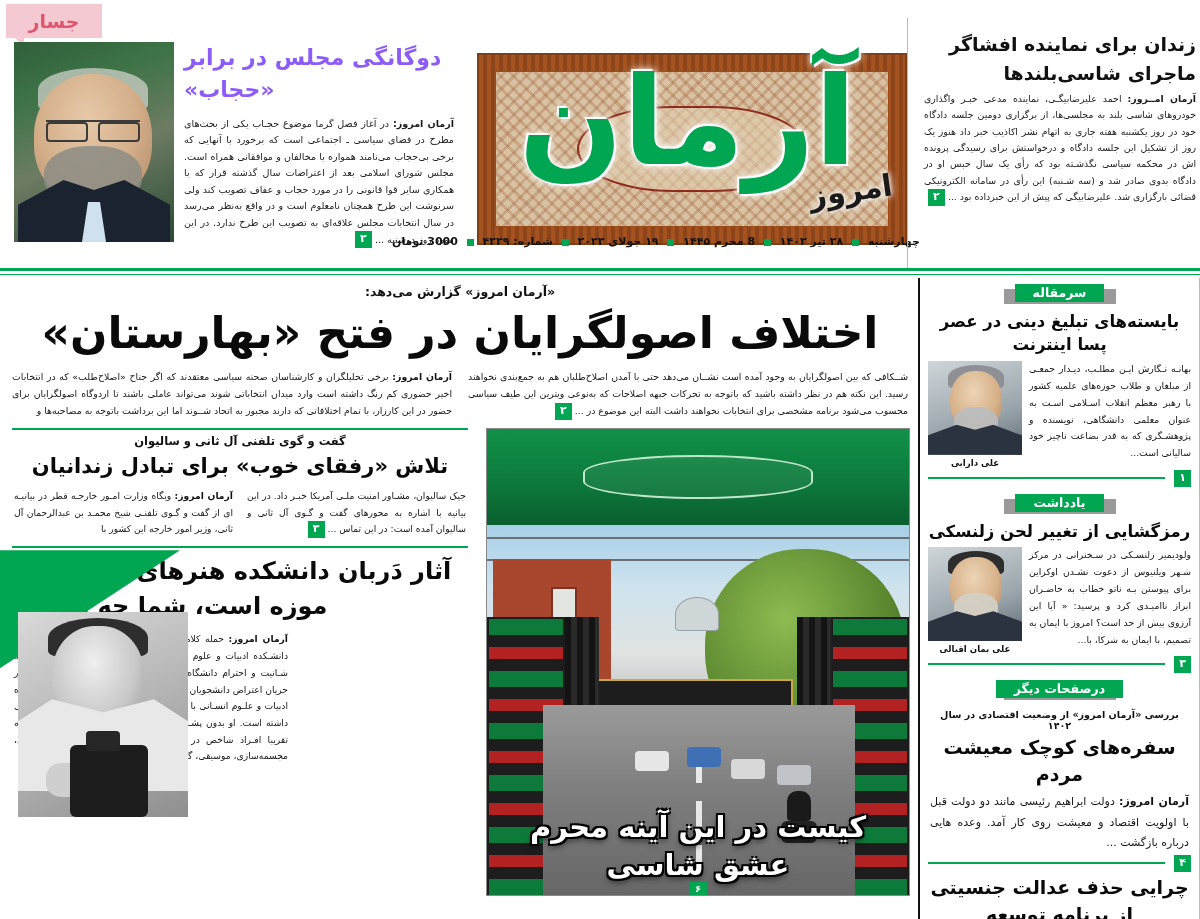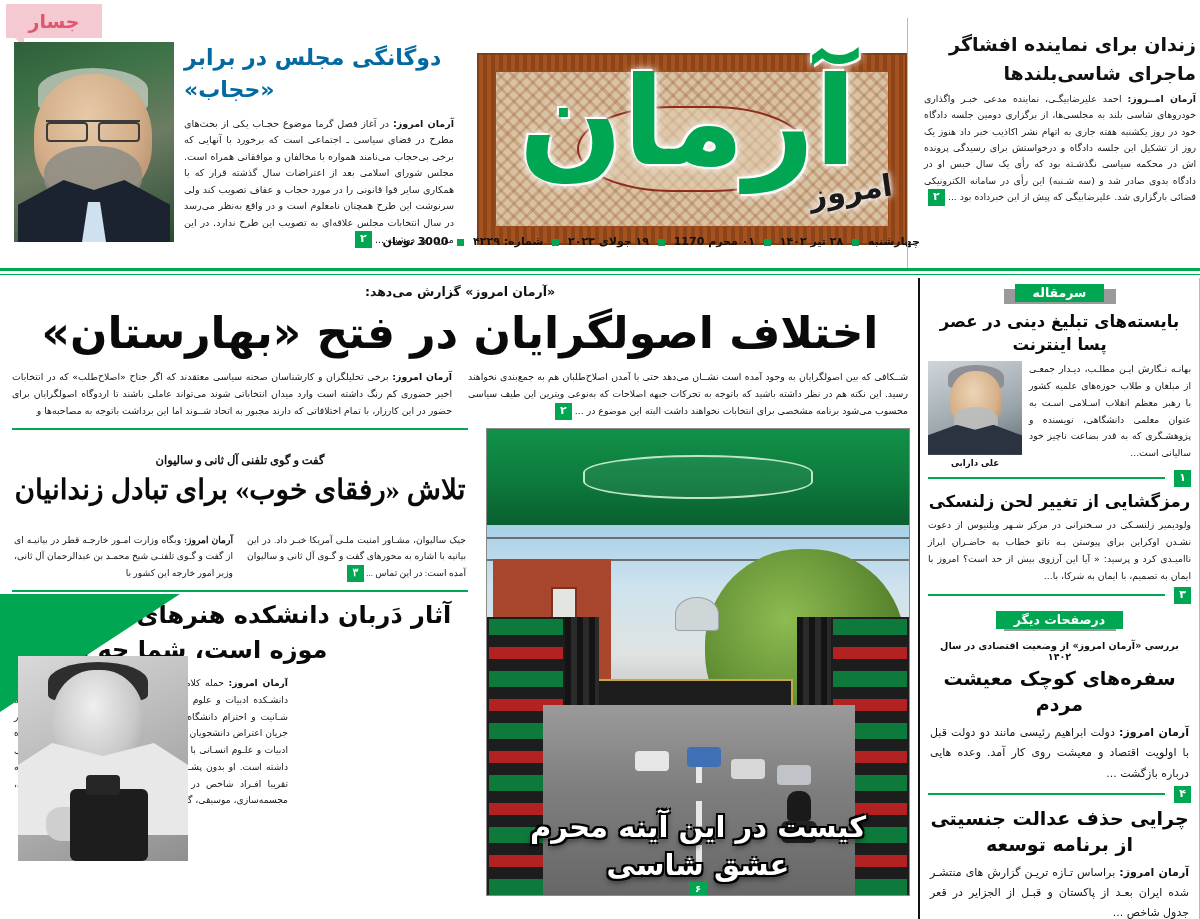--- a/index.html
+++ b/index.html
@@ -100,21 +100,21 @@
     clip-path: polygon(0 40%, 30% 0, 50% 16%, 70% 0, 100% 40%, 100% 100%, 0 100%);
   }
   .hdr-left .photo .shirt {
     position: absolute; left: 60px; bottom: 0;
     width: 40px; height: 40px; background: #cfe0ee;
     clip-path: polygon(35% 0, 65% 0, 80% 100%, 20% 100%);
   }
   .hdr-left .txt { flex: 1; }
   .hdr-left h2 {
     font-size: 22px; font-weight: bold; line-height: 1.45;
-    text-align: left; direction: rtl; color: #0369a1;
+    text-align: left; direction: rtl; color: #8b5cf6;
   }
   .hdr-left .body {
     margin-top: 10px;
     font-size: 9.6px; line-height: 1.72; color: #1a1a1a;
     text-align: justify; direction: rtl;
   }
   .hdr-left .body .lead { font-weight: bold; }
 
   
   .masthead {
@@ -236,31 +236,31 @@
   .lead-cols .col .lead { font-weight: bold; }
   .lead-cols .col.with-badge { position: relative; }
 
   .main-split { display: flex; flex-direction: row-reverse; }
   .main-left { width: 480px; }
   .main-photo-col { width: 440px; }
 
   .sep-line { height: 2px; background: #00a651; margin: 8px 12px 0; }
 
   
-  .story2 { padding: 23px 14px 0; direction: rtl; font-family: Liberation Serif, serif; }
+  .story2 { padding: 4px 14px 0; direction: rtl; }
   .story2 .kick {
     text-align: center; font-size: 11.5px; font-weight: bold; color: #111;
   }
   .story2 h2 {
-    text-align: center; font-size: 28px; font-weight: bold;
+    text-align: center; font-size: 21px; font-weight: bold;
     line-height: 1.35; color: #0a0a0a; padding-top: 4px;
     letter-spacing: -.5px;
   }
   .story2 .cols {
-    display: flex; flex-direction: row-reverse; gap: 14px; margin-top: 23px;
+    display: flex; flex-direction: row-reverse; gap: 14px; margin-top: 8px;
   }
   .story2 .cols .col {
     flex: 1; font-size: 9.2px; line-height: 1.8; text-align: justify; color: #141414;
   }
   .story2 .cols .col .lead { font-weight: bold; }
 
   
   .story3 {
     position: relative; direction: rtl; margin-top: 6px;
     padding: 0 14px;
@@ -550,21 +550,21 @@
       </div>
       <div class="logo">
         <span class="word">آرمان</span>
         <span class="sub">امروز</span>
       </div>
       <div class="dateline">
         <span>چهارشنبه</span>
         <span class="sq"></span>
         <span>۲۸ تیر ۱۴۰۲</span>
         <span class="sq"></span>
-        <span>۰۱ محرم 1170</span>
+        <span>8 محرم ۱۴۴۵</span>
         <span class="sq"></span>
         <span>۱۹ جولای ۲۰۲۳</span>
         <span class="sq"></span>
         <span>شماره:</span>
         <span>۴۲۲۹</span>
         <span class="sq"></span>
         <span>3000 تومان</span>
       </div>
     </div>
 
@@ -704,23 +704,36 @@
           <div class="name">علی دارابی</div>
         </div>
         <div class="txt">بهانـه نـگارش ایـن مطلـب، دیـدار جمعـی از مبلغان و طلاب حوزه‌های علمیه کشور با رهبر معظم انقلاب اسـلامی اسـت به عنوان معلمی دانشگاهی، نویسنده و پژوهشـگری که به قدر بضاعت ناچیز خود سالیانی است...</div>
       </div>
       <div class="sb-foot">
         <div class="rule"></div>
         <span class="pagebadge">۱</span>
       </div>
     </div>
 
+    <div class="sec-head">
+      <div class="shadow"></div>
+      <div class="lbl">یادداشت</div>
+    </div>
     <div class="sb-block">
       <h3>رمزگشایی از تغییر لحن زلنسکی</h3>
       <div class="sb-flow">
+        <div class="sb-portrait">
+          <div class="pic b">
+            <div class="hair"></div>
+            <div class="face"></div>
+            <div class="beard"></div>
+            <div class="body"></div>
+          </div>
+          <div class="name">علی بمان اقبالی</div>
+        </div>
         <div class="txt">ولودیمیر زلنسـکی در سـخنرانی در مرکز شـهر ویلنیوس از دعوت نشـدن اوکراین برای پیوستن بـه ناتو خطاب به حاضـران ابراز ناامیـدی کرد و پرسید: « آیا این آرزوی بیش از حد است؟ امروز با ایمان به تصمیم، با ایمان به شرکا، با...</div>
       </div>
       <div class="sb-foot">
         <div class="rule"></div>
         <span class="pagebadge">۳</span>
       </div>
     </div>
 
     <div class="sec-head">
       <div class="shadow"></div>

